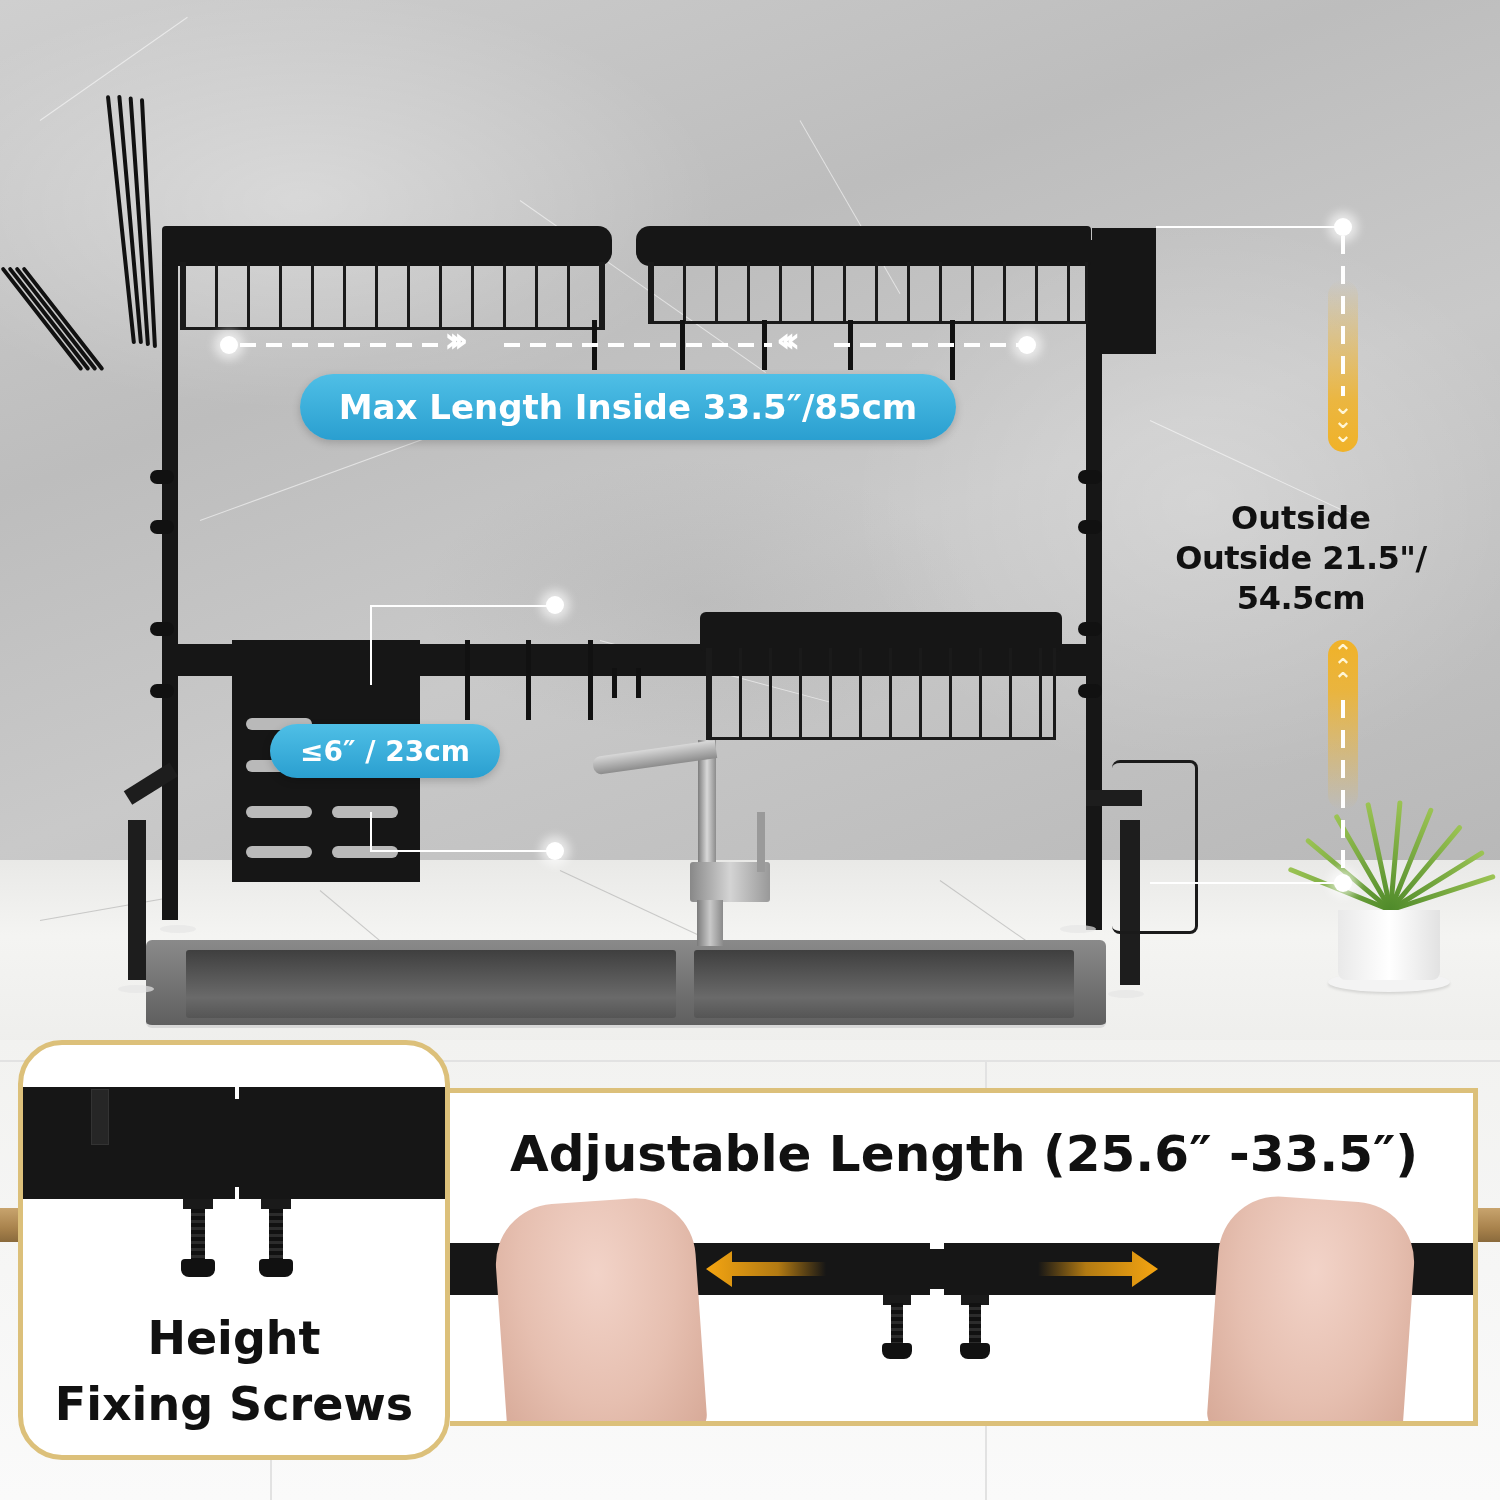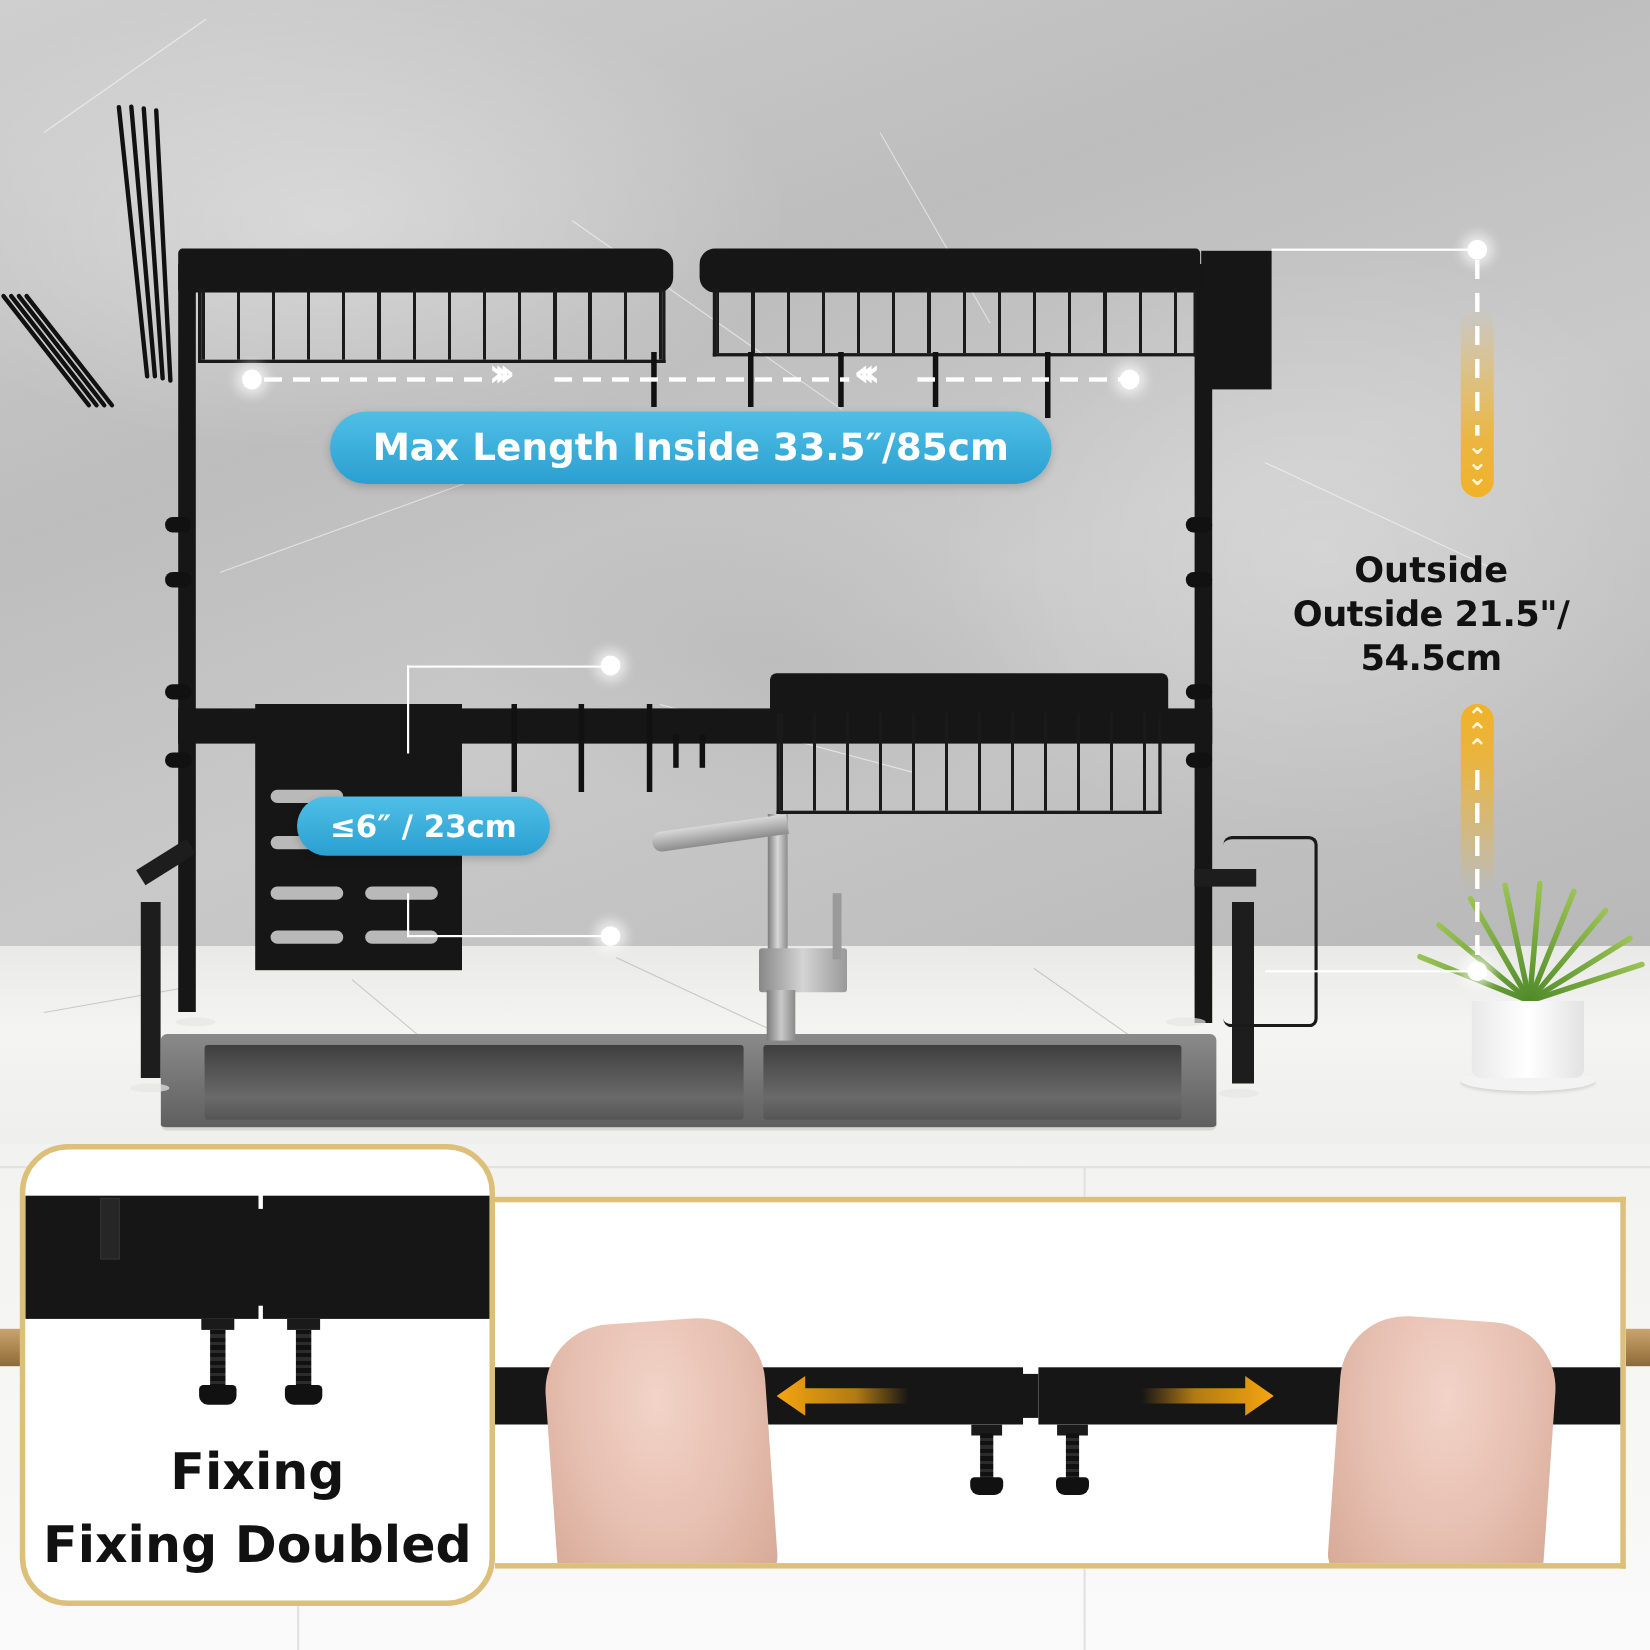--- a/index.html
+++ b/index.html
@@ -280,20 +280,21 @@
   <div class="line-v" style="left:370px;top:605px;width:2px;height:80px;"></div>
   <div class="line-h" style="left:370px;top:605px;width:180px;"></div>
   <div class="dot" style="left:546px;top:596px;"></div>
   <div class="line-v" style="left:370px;top:812px;width:2px;height:40px;"></div>
   <div class="line-h" style="left:370px;top:850px;width:180px;"></div>
   <div class="dot" style="left:546px;top:842px;"></div>
 </div>
 <div class="pill" style="left:270px;top:724px;width:230px;height:54px;font-size:28px;">≤6″ / 23cm</div>
 
 <div class="panel-right">
+  <div class="title-text" style="left:60px;top:26px;font-size:50px;line-height:70px;">Adjustable Length (25.6″ -33.5″)</div>
 
   <div class="blk" style="left:0;top:150px;width:480px;height:52px;"></div>
   <div class="blk" style="left:480px;top:156px;width:14px;height:40px;"></div>
   <div class="blk" style="left:494px;top:150px;width:534px;height:52px;"></div>
 
   <svg class="arrow-gold" style="left:256px;top:156px;width:120px;" viewBox="0 0 120 40">
     <defs>
         <linearGradient id="gl" x1="0" x2="1">
           <stop offset="0" stop-color="#f5a511"></stop>
           <stop offset="0.6" stop-color="#f5a511" stop-opacity="0.7"></stop>
@@ -337,16 +338,16 @@
     <div class="screw-nut" style="left:160px;top:154px;width:30px;"></div>
     <div class="screw" style="left:168px;top:164px;height:54px;width:14px;"></div>
     <div class="screw-head" style="left:158px;top:214px;width:34px;height:18px;"></div>
   </div>
   <div>
     <div class="screw-nut" style="left:238px;top:154px;width:30px;"></div>
     <div class="screw" style="left:246px;top:164px;height:54px;width:14px;"></div>
     <div class="screw-head" style="left:236px;top:214px;width:34px;height:18px;"></div>
   </div>
   <div class="title-text doubled">
-    <div>Fixing</div>
-    <div>Fixing Doubled</div>
+    <div>Height</div>
+    <div>Fixing Screws</div>
   </div>
 </div>
 
 </body></html>

